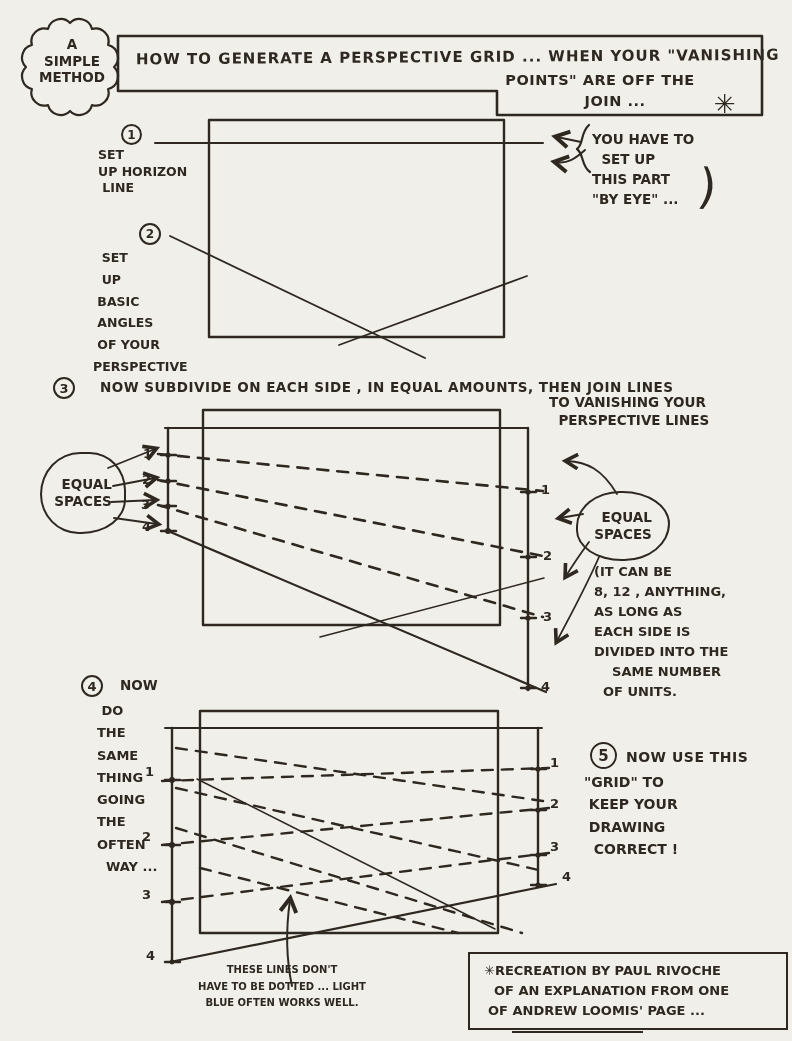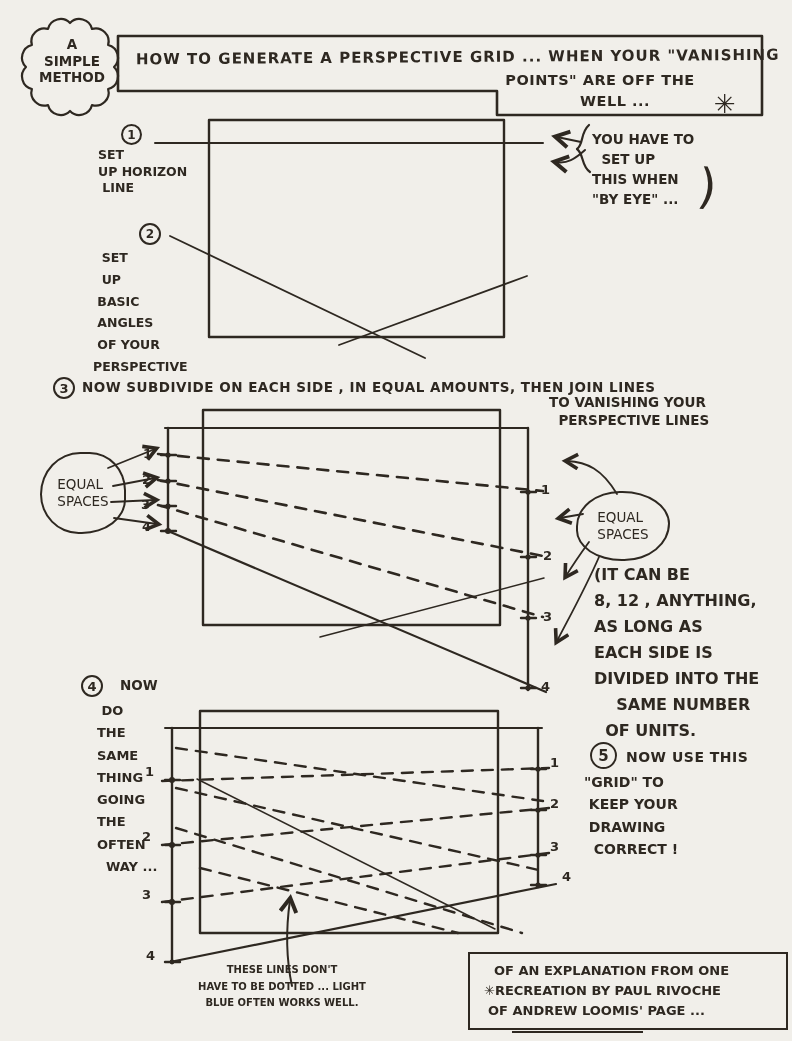--- a/index.html
+++ b/index.html
@@ -32,22 +32,22 @@
     border-radius:50%;
     font-weight:bold;
     box-sizing:border-box;
     background:transparent;
   }
   .bubble{
     position:absolute;
     display:flex;align-items:center;justify-content:center;
     border:2.6px solid var(--ink);
     box-sizing:border-box;
-    font-weight:normal;
-    text-align:left;
+    font-weight:bold;
+    text-align:right;
     white-space:pre;
   }
   .footerbox{
     position:absolute;
     left:468px;top:952px;width:320px;height:78px;
     border:2.6px solid var(--ink);
     box-sizing:border-box;
     padding:7px 8px 6px 14px;
   }
   .footerbox .fl{font-size:13px;font-weight:bold;line-height:20px;white-space:pre;}
@@ -201,62 +201,62 @@
 
     </g>
   </svg>
 
   <div class="t ctr" style="left:22px;top:36px;width:100px;font-size:13.5px;line-height:16.5px;">A
 SIMPLE
 METHOD</div>
 
   <div class="t" style="left:136px;top:48px;font-size:15px;letter-spacing:1px;transform:rotate(-0.4deg);">HOW TO GENERATE A PERSPECTIVE GRID ... WHEN YOUR "VANISHING</div>
   <div class="t ctr" style="left:470px;top:71px;width:260px;font-size:14.5px;letter-spacing:0.5px;">POINTS" ARE OFF THE</div>
-  <div class="t ctr" style="left:560px;top:92px;width:110px;font-size:14.5px;letter-spacing:0.5px;">WELL ...</div>
+  <div class="t ctr" style="left:560px;top:92px;width:110px;font-size:14.5px;letter-spacing:0.5px;">JOIN ...</div>
   <div class="t" style="left:714px;top:88px;font-size:26px;">✳</div>
 
   <div class="numcircle" style="left:121px;top:124px;width:21px;height:21px;font-size:12px;">1</div>
   <div class="t" style="left:98px;top:147px;font-size:12.5px;line-height:16.5px;">SET
 UP HORIZON
  LINE</div>
 
   <div class="t" style="left:592px;top:129px;font-size:13.5px;line-height:20px;">YOU HAVE TO
   SET UP
-THIS WHEN
+THIS PART
 "BY EYE" ...</div>
   <div class="t paren" style="left:698px;top:162px;">)</div>
 
   <div class="numcircle" style="left:139px;top:223px;width:22px;height:22px;font-size:12px;">2</div>
   <div class="t" style="left:93px;top:247px;font-size:12.5px;line-height:21.8px;">  SET
   UP
  BASIC
  ANGLES
  OF YOUR
 PERSPECTIVE</div>
 
   <div class="numcircle" style="left:53px;top:377px;width:22px;height:22px;font-size:13px;">3</div>
-  <div class="t" style="left:82px;top:379px;font-size:13.5px;letter-spacing:0.5px;">NOW SUBDIVIDE ON EACH SIDE , IN EQUAL AMOUNTS, THEN JOIN LINES</div>
+  <div class="t" style="left:100px;top:379px;font-size:13.5px;letter-spacing:0.5px;">NOW SUBDIVIDE ON EACH SIDE , IN EQUAL AMOUNTS, THEN JOIN LINES</div>
   <div class="t" style="left:549px;top:394px;font-size:13.5px;line-height:17.5px;">TO VANISHING YOUR
   PERSPECTIVE LINES</div>
 
   <div class="bubble" style="left:40px;top:452px;width:86px;height:82px;font-size:13.5px;line-height:17px;border-radius:50% 45% 55% 48% / 55% 50% 45% 52%;">EQUAL
 SPACES</div>
   <div class="bubble" style="left:576px;top:491px;width:94px;height:70px;font-size:13.5px;line-height:17px;border-radius:48% 52% 50% 50% / 52% 48% 55% 45%;">EQUAL
 SPACES</div>
 
   <div class="t" style="left:143px;top:446px;font-size:13px;">1</div>
   <div class="t" style="left:142px;top:472px;font-size:13px;">2</div>
   <div class="t" style="left:141px;top:497px;font-size:13px;">3</div>
   <div class="t" style="left:142px;top:519px;font-size:13px;">4</div>
   <div class="t" style="left:541px;top:482px;font-size:13px;">1</div>
   <div class="t" style="left:543px;top:548px;font-size:13px;">2</div>
   <div class="t" style="left:543px;top:609px;font-size:13px;">3</div>
   <div class="t" style="left:541px;top:679px;font-size:13px;">4</div>
 
-  <div class="t" style="left:594px;top:562px;font-size:16px;line-height:26px;">(IT CAN BE
+  <div class="t" style="left:594px;top:562px;font-size:13px;line-height:20px;">(IT CAN BE
 8, 12 , ANYTHING,
 AS LONG AS
 EACH SIDE IS
 DIVIDED INTO THE
     SAME NUMBER
   OF UNITS.</div>
 
   <div class="numcircle" style="left:81px;top:675px;width:22px;height:22px;font-size:13px;">4</div>
   <div class="t" style="left:120px;top:677px;font-size:13.5px;">NOW</div>
   <div class="t" style="left:97px;top:700px;font-size:13px;line-height:22.3px;"> DO
@@ -282,18 +282,18 @@
   <div class="t" style="left:584px;top:771px;font-size:14px;line-height:22.3px;">"GRID" TO
  KEEP YOUR
  DRAWING
   CORRECT !</div>
 
   <div class="t ctr" style="left:126px;top:962px;width:312px;font-size:10px;line-height:16.5px;">THESE LINES DON'T
 HAVE TO BE DOTTED ... LIGHT
 BLUE OFTEN WORKS WELL.</div>
 
   <div class="footerbox">
+    <div class="fl"><span>✳</span><span>RECREATION BY PAUL RIVOCHE</span></div>
     <div class="fl" style="padding-left:10px;">OF AN EXPLANATION FROM ONE</div>
-    <div class="fl"><span>✳</span><span>RECREATION BY PAUL RIVOCHE</span></div>
     <div class="fl" style="padding-left:4px;"><span>OF </span><span class="u">ANDREW LOOMIS'</span><span> PAGE ...</span></div>
   </div>
 
 </div>
 
 </body></html>

